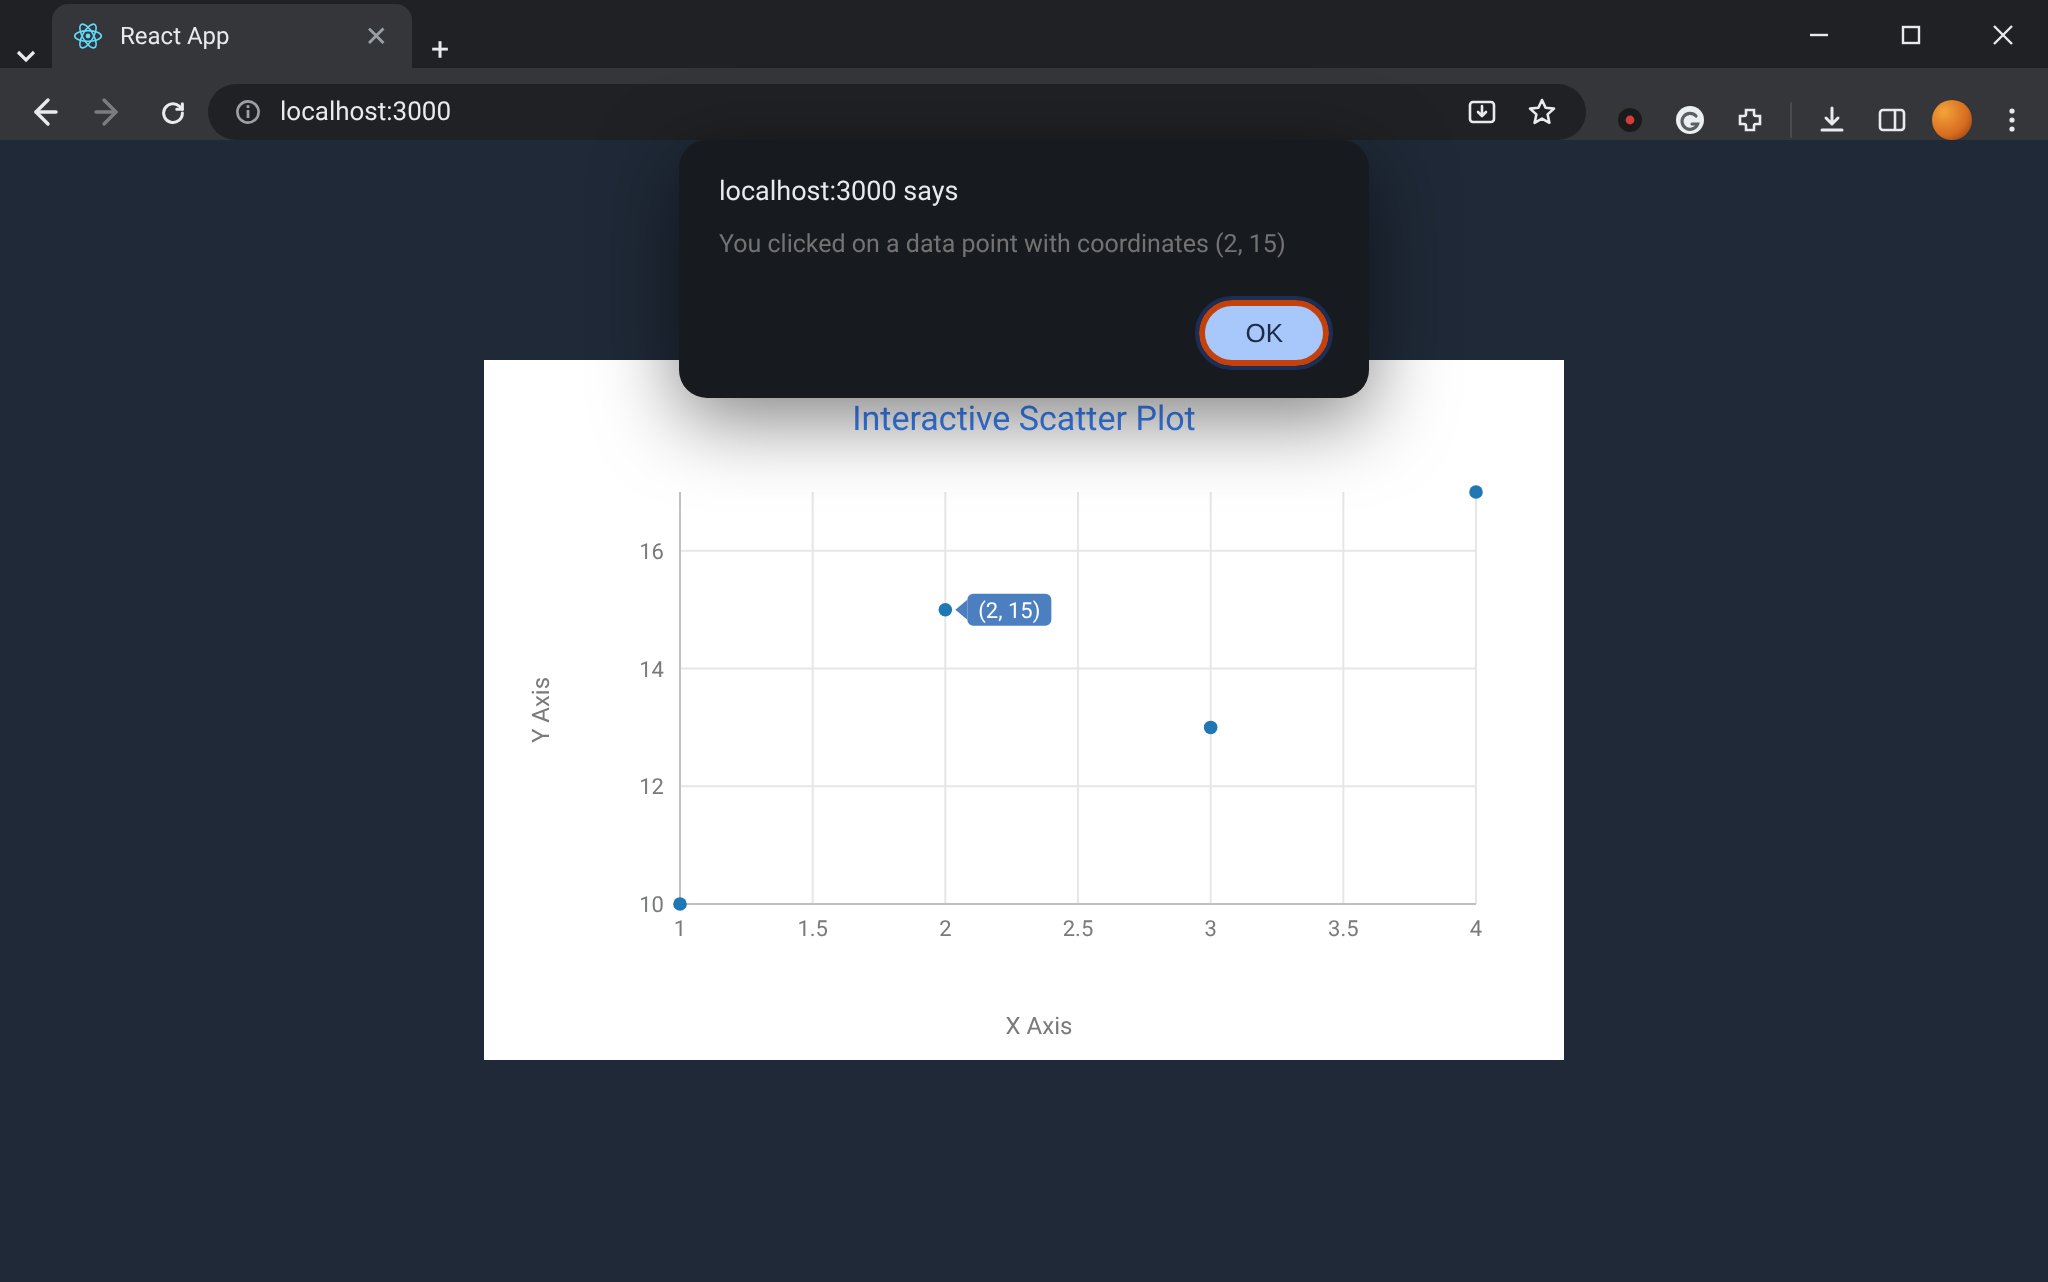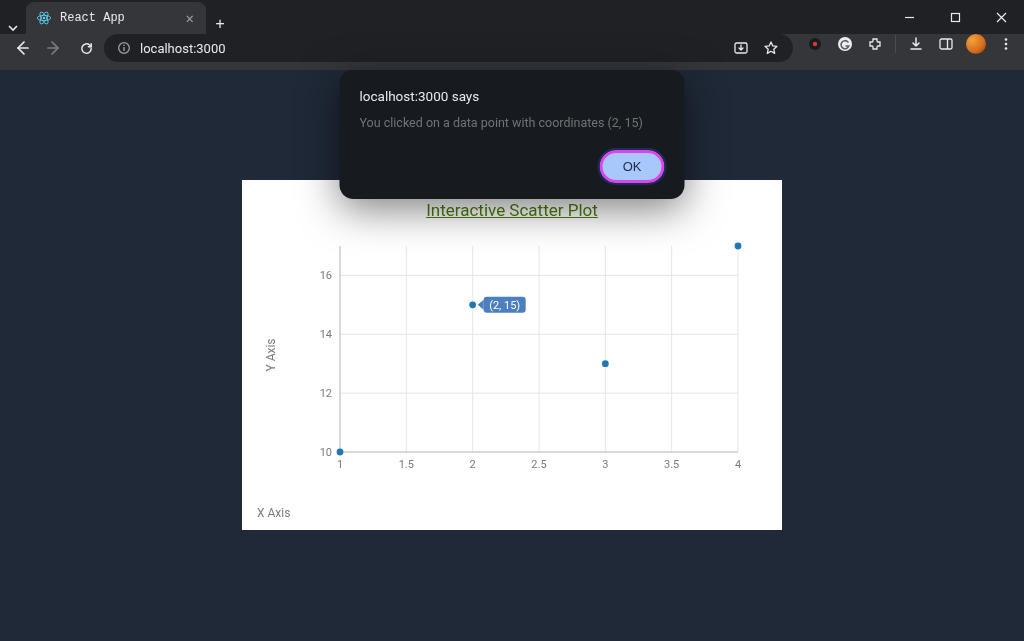--- a/index.html
+++ b/index.html
@@ -33,21 +33,21 @@
     font-size: 13px;
   }
 
   
   .titlebar {
     height: 34px;
     display: flex;
     align-items: stretch;
     background: var(--bg-dark);
   }
-  .tab-well { display: flex; align-items: flex-end; gap: 0; font-family: Liberation Mono, monospace; }
+  .tab-well { display: flex; align-items: flex-end; gap: 0; }
   .tab-dropdown {
     width: 26px;
     display: flex;
     align-items: center;
     justify-content: center;
     color: var(--text-light);
     cursor: pointer;
   }
   .tab {
     height: 32px;
@@ -89,21 +89,21 @@
     color: var(--text-light);
     cursor: pointer;
   }
   .win-btn svg { width: 11px; height: 11px; }
 
   
   .toolbar {
     height: 36px;
     background: var(--tab-bg);
     display: flex;
-    align-items: flex-start;
+    align-items: flex-end;
     padding: 0 8px;
     gap: 4px;
   }
   .toolbar > * { flex: none; }
   .nav-btn {
     width: 28px;
     height: 28px;
     display: flex;
     align-items: center;
     justify-content: center;
@@ -156,39 +156,38 @@
     padding-top: 110px;
   }
   .plot-card {
     width: 540px;
     height: 350px;
     background: var(--card-bg);
     position: relative;
   }
   .plot-title {
     text-align: center;
-    color: #4d7c0f;
+    color: #3b82f6;
     font-size: 17px;
     padding-top: 20px;
-    text-decoration: underline;
   }
   .axis-y-title {
     position: absolute;
     left: 12px;
     top: 50%;
     transform: translateY(-50%) rotate(-90deg);
     transform-origin: center;
     color: var(--plot-axis-text);
     font-size: 12px;
   }
   .axis-x-title {
     position: absolute;
     left: 15px; right: 0;
     bottom: 10px;
-    text-align: left;
+    text-align: center;
     color: var(--plot-axis-text);
     font-size: 12px;
   }
   .plot-area {
     position: absolute;
     left: 70px;
     right: 38px;
     top: 60px;
     bottom: 56px;
   }
@@ -211,21 +210,21 @@
     padding: 18px 20px 16px;
     color: var(--dialog-text);
     box-shadow: 0 10px 40px rgba(0,0,0,0.5);
   }
   .alert-title { font-weight: 400; color: #e8eaed; font-size: 13.5px; margin-bottom: 10px; }
   .alert-msg { font-size: 12.5px; line-height: 1.4; color: #737373; }
   .alert-actions { display:flex; justify-content:flex-end; margin-top: 18px; }
   .alert-ok {
     background: var(--dialog-ok-bg);
     color: #1b2b48;
-    border: 3px solid #d946ef;
+    border: 3px solid #c2410c;
     border-radius: 22px;
     padding: 6px 20px;
     font-size: 13px;
     font-weight: 500;
     cursor: pointer;
     outline: 2px solid #1c2e55;
     outline-offset: 0;
   }
 </style>
 </head>

